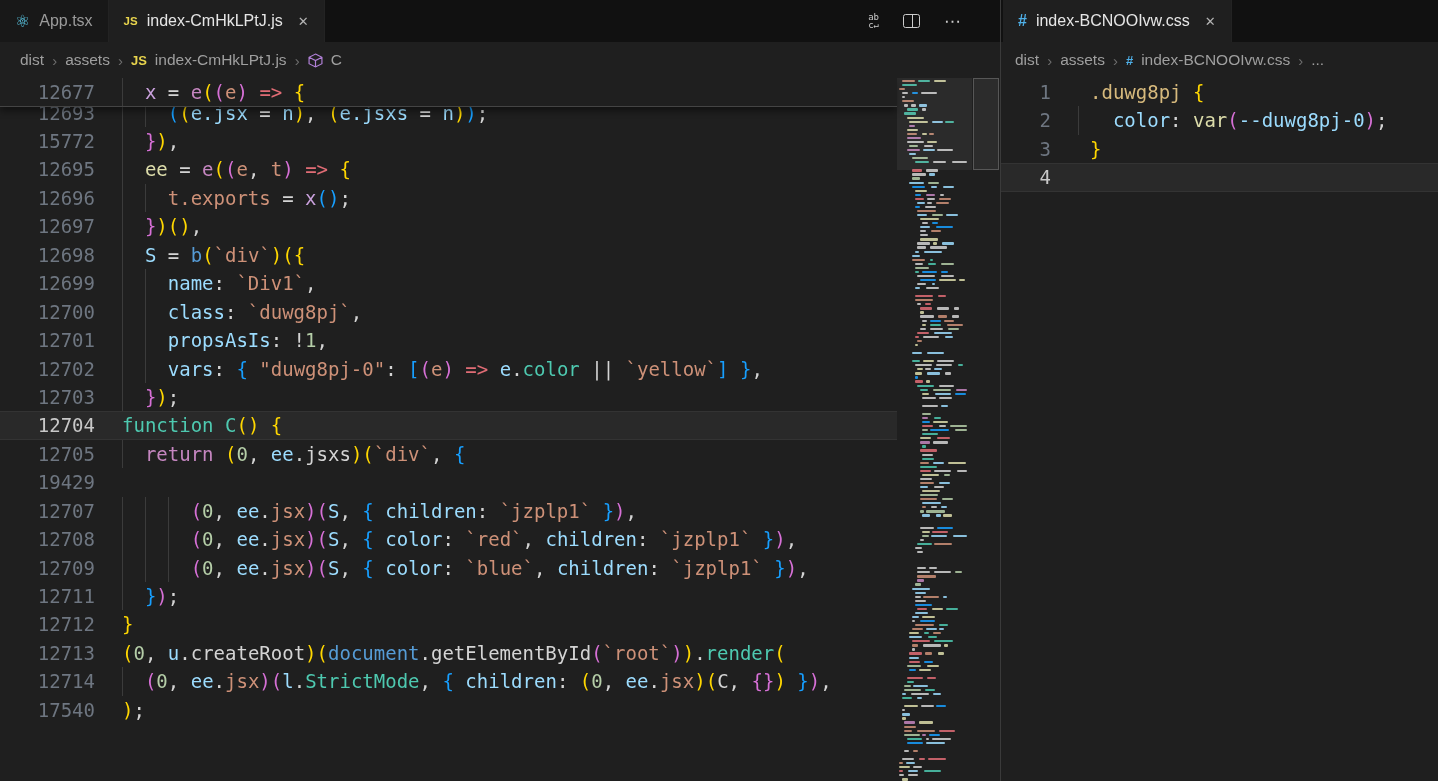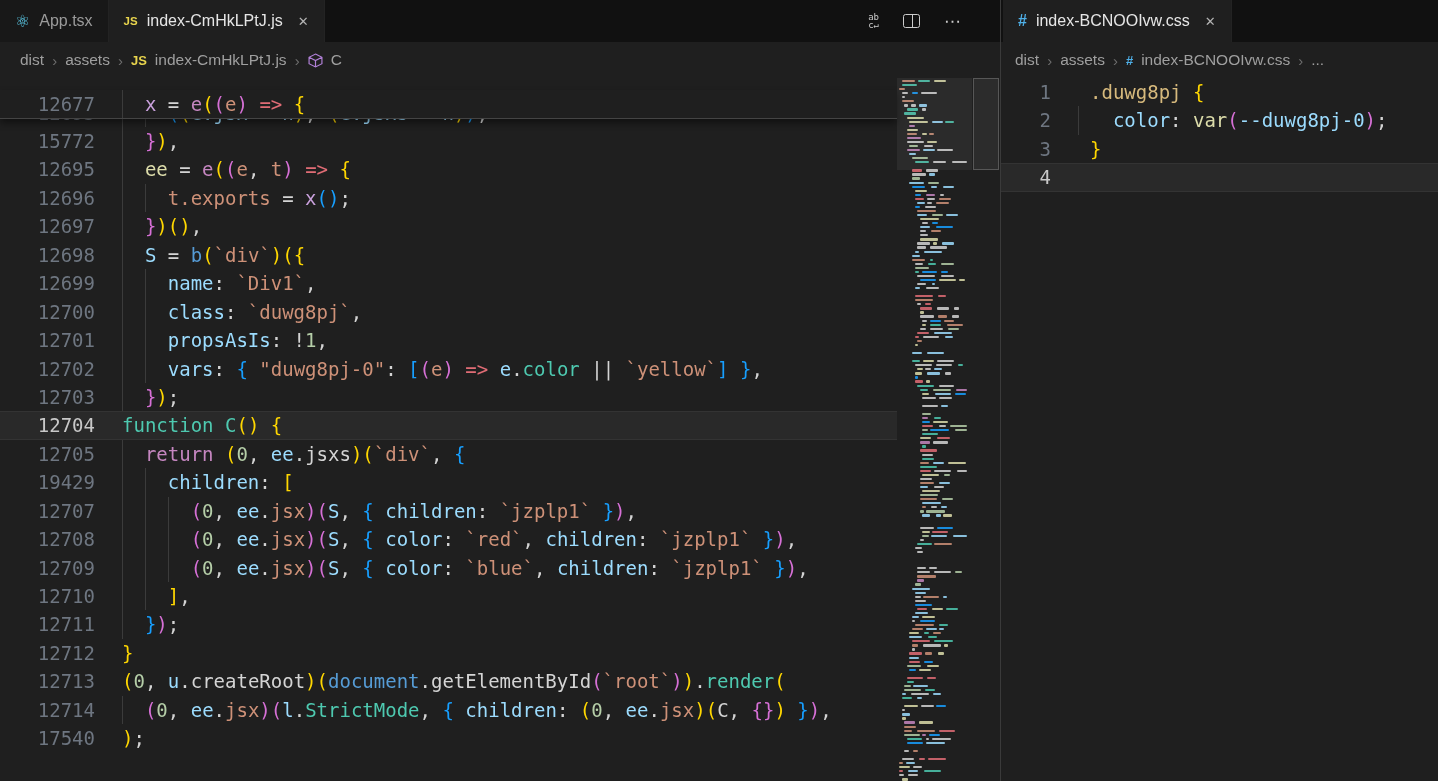--- a/index.html
+++ b/index.html
@@ -41,21 +41,21 @@
   #group-left  .row .gut { width:95px; }
   #group-right .row .gut { width:50px; }
   .row .code { position:relative; flex:1 1 auto; }
   #group-left  .row .code { padding-left:27px; }
   #group-right .row .code { padding-left:39px; }
   .row.current { background:#292929; box-shadow:inset 0 1px 0 rgba(255,255,255,0.05), inset 0 -1px 0 rgba(255,255,255,0.05); }
   .row.current .gut { color:#c8c8c8; }
   .guide { position:absolute; top:0; bottom:0; width:1px; background:#3b3b3b; }
   #rows-left { position:absolute; left:0; top:0; width:897px; }
   #rows-right { position:absolute; left:0; top:0; width:438px; }
-  #sticky-line { position:absolute; left:0; top:12px; width:897px; z-index:5; background:#1f1f1f;
+  #sticky-line { position:absolute; left:0; top:0; width:897px; z-index:5; background:#1f1f1f;
                  border-bottom:1px solid rgba(130,130,130,0.38); box-shadow:0 4px 7px rgba(0,0,0,0.45); }
   
   #minimap { position:absolute; left:897px; top:78px; width:75px; bottom:0; background:#1f1f1f; overflow:hidden; }
   .mm-seg { position:absolute; height:2.2px; border-radius:1px; }
   #minimap-viewport { position:absolute; left:897px; top:78px; width:75px; height:92px; background:rgba(255,255,255,0.055); z-index:6; }
   #scrollbar { position:absolute; left:972px; top:78px; width:28px; bottom:0; }
   #scroll-slider { position:absolute; left:1px; top:0; width:26px; height:92px;
                    background:rgba(140,140,140,0.12); border:1px solid rgba(200,200,200,0.28); }
   
   #watermark { position:absolute; right:17px; bottom:16px; z-index:20; font-size:27px; font-weight:bold;
@@ -105,25 +105,24 @@
           <div class="row"><span class="gut">12696</span><span class="code"><span class="guide" style="left: 27px;"></span><span class="guide" style="left: 49.88px;"></span><span>    </span><span style="color: rgb(206, 145, 120);">t.exports</span><span style="color: rgb(212, 212, 212);"> = </span><span style="color: rgb(201, 160, 220);">x</span><span style="color: rgb(23, 159, 255);">(</span><span style="color: rgb(23, 159, 255);">)</span><span style="color: rgb(212, 212, 212);">;</span></span></div>
           <div class="row"><span class="gut">12697</span><span class="code"><span class="guide" style="left: 27px;"></span><span>  </span><span style="color: rgb(214, 112, 214);">}</span><span style="color: rgb(255, 215, 0);">)</span><span style="color: rgb(255, 215, 0);">(</span><span style="color: rgb(255, 215, 0);">)</span><span style="color: rgb(212, 212, 212);">,</span></span></div>
           <div class="row"><span class="gut">12698</span><span class="code"><span class="guide" style="left: 27px;"></span><span>  </span><span style="color: rgb(156, 220, 254);">S</span><span style="color: rgb(212, 212, 212);"> = </span><span style="color: rgb(86, 156, 214);">b</span><span style="color: rgb(255, 215, 0);">(</span><span style="color: rgb(206, 145, 120);">`div`</span><span style="color: rgb(255, 215, 0);">)</span><span style="color: rgb(255, 215, 0);">(</span><span style="color: rgb(255, 215, 0);">{</span></span></div>
           <div class="row"><span class="gut">12699</span><span class="code"><span class="guide" style="left: 27px;"></span><span class="guide" style="left: 49.88px;"></span><span>    </span><span style="color: rgb(156, 220, 254);">name</span><span style="color: rgb(212, 212, 212);">: </span><span style="color: rgb(206, 145, 120);">`Div1`</span><span style="color: rgb(212, 212, 212);">,</span></span></div>
           <div class="row"><span class="gut">12700</span><span class="code"><span class="guide" style="left: 27px;"></span><span class="guide" style="left: 49.88px;"></span><span>    </span><span style="color: rgb(156, 220, 254);">class</span><span style="color: rgb(212, 212, 212);">: </span><span style="color: rgb(206, 145, 120);">`duwg8pj`</span><span style="color: rgb(212, 212, 212);">,</span></span></div>
           <div class="row"><span class="gut">12701</span><span class="code"><span class="guide" style="left: 27px;"></span><span class="guide" style="left: 49.88px;"></span><span>    </span><span style="color: rgb(156, 220, 254);">propsAsIs</span><span style="color: rgb(212, 212, 212);">: </span><span style="color: rgb(212, 212, 212);">!</span><span style="color: rgb(181, 206, 168);">1</span><span style="color: rgb(212, 212, 212);">,</span></span></div>
           <div class="row"><span class="gut">12702</span><span class="code"><span class="guide" style="left: 27px;"></span><span class="guide" style="left: 49.88px;"></span><span>    </span><span style="color: rgb(156, 220, 254);">vars</span><span style="color: rgb(212, 212, 212);">: </span><span style="color: rgb(23, 159, 255);">{</span><span style="color: rgb(212, 212, 212);"> </span><span style="color: rgb(206, 145, 120);">"duwg8pj-0"</span><span style="color: rgb(212, 212, 212);">: </span><span style="color: rgb(23, 159, 255);">[</span><span style="color: rgb(214, 112, 214);">(</span><span style="color: rgb(206, 145, 120);">e</span><span style="color: rgb(214, 112, 214);">)</span><span style="color: rgb(212, 212, 212);"> </span><span style="color: rgb(224, 108, 117);">=&gt;</span><span style="color: rgb(212, 212, 212);"> </span><span style="color: rgb(156, 220, 254);">e</span><span style="color: rgb(212, 212, 212);">.</span><span style="color: rgb(78, 201, 176);">color</span><span style="color: rgb(212, 212, 212);"> || </span><span style="color: rgb(206, 145, 120);">`yellow`</span><span style="color: rgb(23, 159, 255);">]</span><span style="color: rgb(212, 212, 212);"> </span><span style="color: rgb(23, 159, 255);">}</span><span style="color: rgb(212, 212, 212);">,</span></span></div>
           <div class="row"><span class="gut">12703</span><span class="code"><span class="guide" style="left: 27px;"></span><span>  </span><span style="color: rgb(214, 112, 214);">}</span><span style="color: rgb(255, 215, 0);">)</span><span style="color: rgb(212, 212, 212);">;</span></span></div>
           <div class="row current"><span class="gut">12704</span><span class="code"><span></span><span style="color: rgb(78, 201, 176);">function</span><span style="color: rgb(212, 212, 212);"> </span><span style="color: rgb(78, 201, 176);">C</span><span style="color: rgb(255, 215, 0);">(</span><span style="color: rgb(255, 215, 0);">)</span><span style="color: rgb(212, 212, 212);"> </span><span style="color: rgb(255, 215, 0);">{</span></span></div>
           <div class="row"><span class="gut">12705</span><span class="code"><span class="guide" style="left: 27px;"></span><span>  </span><span style="color: rgb(197, 134, 192);">return</span><span style="color: rgb(212, 212, 212);"> </span><span style="color: rgb(255, 215, 0);">(</span><span style="color: rgb(181, 206, 168);">0</span><span style="color: rgb(212, 212, 212);">, </span><span style="color: rgb(156, 220, 254);">ee</span><span style="color: rgb(212, 212, 212);">.</span><span style="color: rgb(212, 212, 212);">jsxs</span><span style="color: rgb(255, 215, 0);">)</span><span style="color: rgb(255, 215, 0);">(</span><span style="color: rgb(206, 145, 120);">`div`</span><span style="color: rgb(212, 212, 212);">, </span><span style="color: rgb(23, 159, 255);">{</span></span></div>
-          <div class="row"><span class="gut">19429</span><span class="code"><span class="guide" style="left: 27px;"></span><span class="guide" style="left: 49.88px;"></span><span>    </span><span style="color: rgb(156, 220, 254);">children</span><span style="color: rgb(212, 212, 212);">: </span><span style="color: rgb(255, 215, 0);">[</span></span></div>
+          <div class="row"><span class="gut">19429</span></div>
           <div class="row"><span class="gut">12707</span><span class="code"><span class="guide" style="left: 27px;"></span><span class="guide" style="left: 49.88px;"></span><span class="guide" style="left: 72.76px;"></span><span>      </span><span style="color: rgb(214, 112, 214);">(</span><span style="color: rgb(181, 206, 168);">0</span><span style="color: rgb(212, 212, 212);">, </span><span style="color: rgb(156, 220, 254);">ee</span><span style="color: rgb(212, 212, 212);">.</span><span style="color: rgb(206, 145, 120);">jsx</span><span style="color: rgb(214, 112, 214);">)</span><span style="color: rgb(214, 112, 214);">(</span><span style="color: rgb(156, 220, 254);">S</span><span style="color: rgb(212, 212, 212);">, </span><span style="color: rgb(23, 159, 255);">{</span><span style="color: rgb(212, 212, 212);"> </span><span style="color: rgb(156, 220, 254);">children</span><span style="color: rgb(212, 212, 212);">: </span><span style="color: rgb(206, 145, 120);">`jzplp1`</span><span style="color: rgb(212, 212, 212);"> </span><span style="color: rgb(23, 159, 255);">}</span><span style="color: rgb(214, 112, 214);">)</span><span style="color: rgb(212, 212, 212);">,</span></span></div>
           <div class="row"><span class="gut">12708</span><span class="code"><span class="guide" style="left: 27px;"></span><span class="guide" style="left: 49.88px;"></span><span class="guide" style="left: 72.76px;"></span><span>      </span><span style="color: rgb(214, 112, 214);">(</span><span style="color: rgb(181, 206, 168);">0</span><span style="color: rgb(212, 212, 212);">, </span><span style="color: rgb(156, 220, 254);">ee</span><span style="color: rgb(212, 212, 212);">.</span><span style="color: rgb(206, 145, 120);">jsx</span><span style="color: rgb(214, 112, 214);">)</span><span style="color: rgb(214, 112, 214);">(</span><span style="color: rgb(156, 220, 254);">S</span><span style="color: rgb(212, 212, 212);">, </span><span style="color: rgb(23, 159, 255);">{</span><span style="color: rgb(212, 212, 212);"> </span><span style="color: rgb(156, 220, 254);">color</span><span style="color: rgb(212, 212, 212);">: </span><span style="color: rgb(206, 145, 120);">`red`</span><span style="color: rgb(212, 212, 212);">, </span><span style="color: rgb(156, 220, 254);">children</span><span style="color: rgb(212, 212, 212);">: </span><span style="color: rgb(206, 145, 120);">`jzplp1`</span><span style="color: rgb(212, 212, 212);"> </span><span style="color: rgb(23, 159, 255);">}</span><span style="color: rgb(214, 112, 214);">)</span><span style="color: rgb(212, 212, 212);">,</span></span></div>
           <div class="row"><span class="gut">12709</span><span class="code"><span class="guide" style="left: 27px;"></span><span class="guide" style="left: 49.88px;"></span><span class="guide" style="left: 72.76px;"></span><span>      </span><span style="color: rgb(214, 112, 214);">(</span><span style="color: rgb(181, 206, 168);">0</span><span style="color: rgb(212, 212, 212);">, </span><span style="color: rgb(156, 220, 254);">ee</span><span style="color: rgb(212, 212, 212);">.</span><span style="color: rgb(206, 145, 120);">jsx</span><span style="color: rgb(214, 112, 214);">)</span><span style="color: rgb(214, 112, 214);">(</span><span style="color: rgb(156, 220, 254);">S</span><span style="color: rgb(212, 212, 212);">, </span><span style="color: rgb(23, 159, 255);">{</span><span style="color: rgb(212, 212, 212);"> </span><span style="color: rgb(156, 220, 254);">color</span><span style="color: rgb(212, 212, 212);">: </span><span style="color: rgb(206, 145, 120);">`blue`</span><span style="color: rgb(212, 212, 212);">, </span><span style="color: rgb(156, 220, 254);">children</span><span style="color: rgb(212, 212, 212);">: </span><span style="color: rgb(206, 145, 120);">`jzplp1`</span><span style="color: rgb(212, 212, 212);"> </span><span style="color: rgb(23, 159, 255);">}</span><span style="color: rgb(214, 112, 214);">)</span><span style="color: rgb(212, 212, 212);">,</span></span></div>
-          <div class="row"><span class="gut">12710</span><span class="code"><span class="guide" style="left: 27px;"></span><span class="guide" style="left: 49.88px;"></span><span>    </span><span style="color: rgb(255, 215, 0);">]</span><span style="color: rgb(212, 212, 212);">,</span></span></div>
           <div class="row"><span class="gut">12711</span><span class="code"><span class="guide" style="left: 27px;"></span><span>  </span><span style="color: rgb(23, 159, 255);">}</span><span style="color: rgb(214, 112, 214);">)</span><span style="color: rgb(212, 212, 212);">;</span></span></div>
           <div class="row"><span class="gut">12712</span><span class="code"><span></span><span style="color: rgb(255, 215, 0);">}</span></span></div>
           <div class="row"><span class="gut">12713</span><span class="code"><span></span><span style="color: rgb(255, 215, 0);">(</span><span style="color: rgb(181, 206, 168);">0</span><span style="color: rgb(212, 212, 212);">, </span><span style="color: rgb(156, 220, 254);">u</span><span style="color: rgb(212, 212, 212);">.</span><span style="color: rgb(212, 212, 212);">createRoot</span><span style="color: rgb(255, 215, 0);">)</span><span style="color: rgb(255, 215, 0);">(</span><span style="color: rgb(86, 156, 214);">document</span><span style="color: rgb(212, 212, 212);">.</span><span style="color: rgb(212, 212, 212);">getElementById</span><span style="color: rgb(214, 112, 214);">(</span><span style="color: rgb(206, 145, 120);">`root`</span><span style="color: rgb(214, 112, 214);">)</span><span style="color: rgb(255, 215, 0);">)</span><span style="color: rgb(212, 212, 212);">.</span><span style="color: rgb(78, 201, 176);">render</span><span style="color: rgb(255, 215, 0);">(</span></span></div>
           <div class="row"><span class="gut">12714</span><span class="code"><span class="guide" style="left: 27px;"></span><span>  </span><span style="color: rgb(214, 112, 214);">(</span><span style="color: rgb(181, 206, 168);">0</span><span style="color: rgb(212, 212, 212);">, </span><span style="color: rgb(156, 220, 254);">ee</span><span style="color: rgb(212, 212, 212);">.</span><span style="color: rgb(206, 145, 120);">jsx</span><span style="color: rgb(214, 112, 214);">)</span><span style="color: rgb(214, 112, 214);">(</span><span style="color: rgb(156, 220, 254);">l</span><span style="color: rgb(212, 212, 212);">.</span><span style="color: rgb(78, 201, 176);">StrictMode</span><span style="color: rgb(212, 212, 212);">, </span><span style="color: rgb(23, 159, 255);">{</span><span style="color: rgb(212, 212, 212);"> </span><span style="color: rgb(156, 220, 254);">children</span><span style="color: rgb(212, 212, 212);">: </span><span style="color: rgb(255, 215, 0);">(</span><span style="color: rgb(181, 206, 168);">0</span><span style="color: rgb(212, 212, 212);">, </span><span style="color: rgb(156, 220, 254);">ee</span><span style="color: rgb(212, 212, 212);">.</span><span style="color: rgb(206, 145, 120);">jsx</span><span style="color: rgb(255, 215, 0);">)</span><span style="color: rgb(255, 215, 0);">(</span><span style="color: rgb(212, 212, 212);">C</span><span style="color: rgb(212, 212, 212);">, </span><span style="color: rgb(214, 112, 214);">{</span><span style="color: rgb(214, 112, 214);">}</span><span style="color: rgb(255, 215, 0);">)</span><span style="color: rgb(212, 212, 212);"> </span><span style="color: rgb(23, 159, 255);">}</span><span style="color: rgb(214, 112, 214);">)</span><span style="color: rgb(212, 212, 212);">,</span></span></div>
           <div class="row"><span class="gut">17540</span><span class="code"><span></span><span style="color: rgb(255, 215, 0);">)</span><span style="color: rgb(212, 212, 212);">;</span></span></div>
         </div>
       <div id="sticky-line">
           <div class="row"><span class="gut">12677</span><span class="code"><span class="guide" style="left: 27px;"></span><span>  </span><span style="color: rgb(201, 160, 220);">x</span><span style="color: rgb(212, 212, 212);"> = </span><span style="color: rgb(197, 134, 192);">e</span><span style="color: rgb(255, 215, 0);">(</span><span style="color: rgb(214, 112, 214);">(</span><span style="color: rgb(206, 145, 120);">e</span><span style="color: rgb(214, 112, 214);">)</span><span style="color: rgb(212, 212, 212);"> </span><span style="color: rgb(224, 108, 117);">=&gt;</span><span style="color: rgb(212, 212, 212);"> </span><span style="color: rgb(255, 215, 0);">{</span></span></div>
         </div>
     </div>

